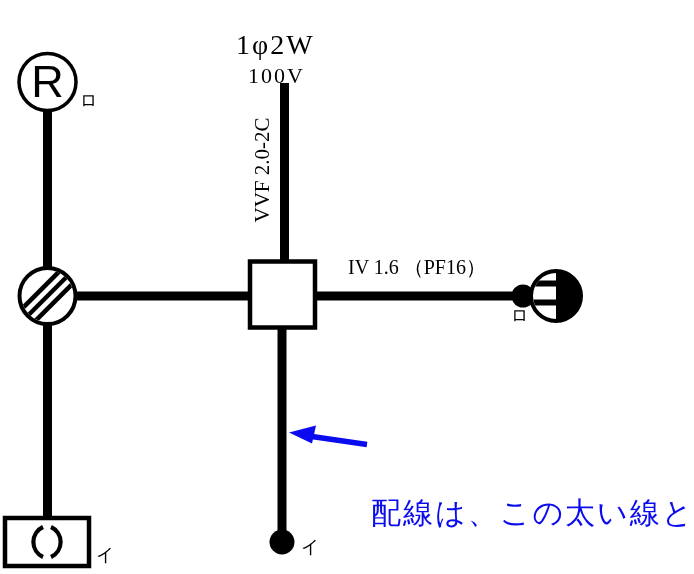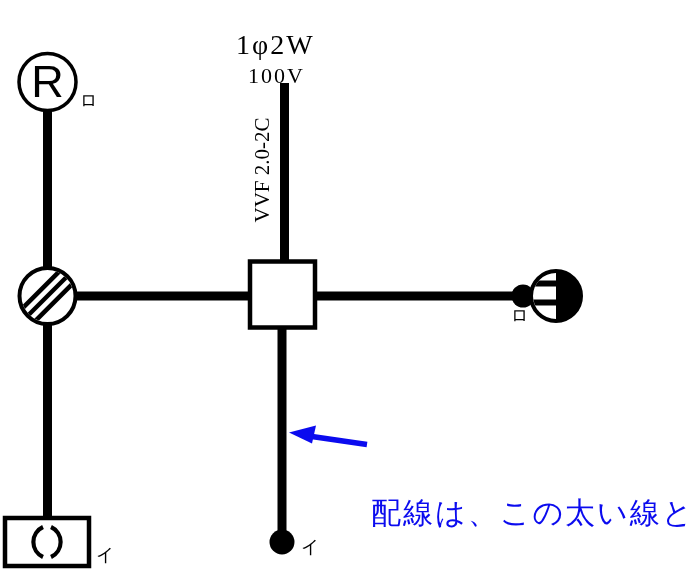--- a/index.html
+++ b/index.html
@@ -109,20 +109,21 @@
       <path d="M 367,444.5 L 305,435.5" fill="none" class="accent-stroke" stroke-width="5.5"></path>
       <polygon points="289,432.5 316,425.5 312,443.5" class="accent-fill"></polygon>
     </g>
   </svg>
 
   <div class="lbl power-line2">1φ2W</div>
   <div class="lbl power-line3">100V</div>
 
   <div class="lbl vvf-label">VVF 2.0-2C</div>
 
+  <div class="lbl iv-label">IV 1.6 （PF16）</div>
 
   <div class="lbl r-letter">R</div>
 
   <div class="lbl ro-top">ロ</div>
   <div class="lbl ro-right">ロ</div>
   <div class="lbl i-bottom-left">イ</div>
   <div class="lbl i-bottom-center">イ</div>
 
   <div class="annotation">
     <div>配線は、この太い線と</div>

